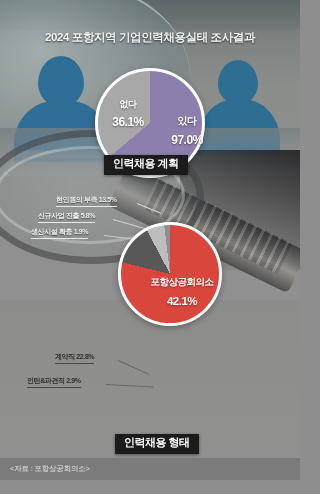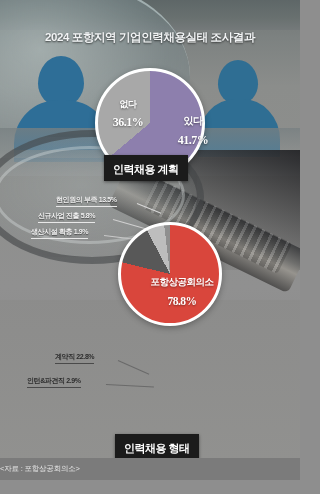--- a/index.html
+++ b/index.html
@@ -54,47 +54,47 @@
   
   .title{position:absolute;left:0;top:30px;width:300px;text-align:center;
     font-size:11.5px;font-weight:bold;color:#f2f4f5;letter-spacing:-.4px;
     text-shadow:0 1px 2px rgba(0,0,0,.65);}
 
   
   .pie-wrap{position:absolute;}
   .pie{position:relative;border-radius:50%;border:3px solid #ffffff;box-sizing:border-box;
        box-shadow:0 2px 6px rgba(0,0,0,.30);}
   .pie .slicelabel{position:absolute;text-align:center;line-height:1.15;
-       font-weight:bold;letter-spacing:-.5px;font-family:Liberation Serif, serif;}
+       font-weight:bold;letter-spacing:-.5px;}
 
   
   #pie1{width:110px;height:110px;}
   #pie1-wrap{left:95px;top:68px;}
-  #pie1 .lbl-yes{left:70px;top:44px;width:50px;color:#ffffff;font-size:10px;
+  #pie1 .lbl-yes{left:64px;top:44px;width:50px;color:#ffffff;font-size:10px;
        text-shadow:0 1px 2px rgba(0,0,0,.45);}
   #pie1 .lbl-no{left:6px;top:28px;width:48px;color:#ffffff;font-size:9px;
        text-shadow:0 1px 2px rgba(0,0,0,.45);}
 
   
   #pie2{width:104px;height:104px;}
   #pie2-wrap{left:118px;top:222px;}
   #pie2 .lbl-main{left:24px;top:52px;width:74px;color:#ffffff;font-size:9.5px;
        text-shadow:0 1px 2px rgba(0,0,0,.40);}
 
   
   #pie3{width:110px;height:110px;}
   #pie3-wrap{left:115px;top:348px;}
   #pie3 .lbl-main{left:30px;top:50px;width:70px;color:#ffffff;font-size:10px;
        text-shadow:0 1px 2px rgba(0,0,0,.40);}
   .pct{display:block;font-size:12px;margin-top:7px;}
   #pie2 .pct,#pie3 .pct{font-size:11.5px;}
 
   
   .caption{position:absolute;background:#1b1b1b;color:#ffffff;font-weight:bold;
-    font-size:11px;letter-spacing:-.5px;padding:7px 9px 4px;white-space:nowrap;
+    font-size:11px;letter-spacing:-.5px;padding:1px 9px 4px;white-space:nowrap;
     box-shadow:0 1px 3px rgba(0,0,0,.45);}
   #cap1{left:104px;top:155px;}
   #cap2{left:119px;top:297px;}
   #cap3{left:115px;top:434px;}
 
   
   .leader{position:absolute;font-size:7px;font-weight:bold;color:#2d2d2d;
     letter-spacing:-.4px;white-space:nowrap;border-bottom:1px solid #4a4a4a;
     padding-bottom:1px;}
   .leader.light{color:#f0f0f0;border-bottom-color:#e8e8e8;
@@ -108,21 +108,21 @@
   .lead-line{position:absolute;background:#6a6a6a;height:1px;transform-origin:0 50%;}
   #ll2a{left:137px;top:203px;width:26px;transform:rotate(22deg);background:#d8d8d8;}
   #ll2b{left:113px;top:219px;width:42px;transform:rotate(16deg);background:#d0d0d0;}
   #ll2c{left:104px;top:235px;width:56px;transform:rotate(7deg);background:#c9c9c9;}
   #ll3a{left:118px;top:360px;width:34px;transform:rotate(24deg);}
   #ll3b{left:106px;top:384px;width:48px;transform:rotate(3deg);}
 
   
   .source{position:absolute;left:0;bottom:0;width:300px;height:22px;
     background:#7b7b7b;color:#e6e6e6;font-size:7.5px;
-    display:flex;align-items:center;box-sizing:border-box;
+    display:flex;align-items:center;padding-left:10px;box-sizing:border-box;
     letter-spacing:-.2px;}
 </style>
 </head>
 <body>
 
 <div id="stage">
 
   <div class="bg-base"></div>
   <div class="bg-topband"></div>
   <div class="bg-lens-big"></div>
@@ -138,42 +138,42 @@
   <div class="bg-lens-rim"></div>
   <div class="bg-lens-rim2"></div>
   <div class="bg-lower"></div>
 
   <div class="title">2024 포항지역 기업인력채용실태 조사결과</div>
 
   <div class="pie-wrap" id="pie1-wrap">
     <div class="pie" id="pie1" style="background: conic-gradient(rgb(141, 127, 173) 0deg, rgb(141, 127, 173) 230.04deg, rgb(168, 168, 168) 230.04deg, rgb(168, 168, 168) 360deg);">
       <div class="slicelabel lbl-yes">
         <span>있다</span>
-        <span class="pct">41.7%</span>
+        <span class="pct">97.0%</span>
       </div>
       <div class="slicelabel lbl-no">
         <span>없다</span>
         <span class="pct">36.1%</span>
       </div>
     </div>
   </div>
   <div class="caption" id="cap1">인력채용 계획</div>
 
   <div class="lead-line" id="ll2a"></div>
   <div class="lead-line" id="ll2b"></div>
   <div class="lead-line" id="ll2c"></div>
   <div class="leader light" id="l2a">현인원의 부족 13.5%</div>
   <div class="leader light" id="l2b">신규사업 진출 5.8%</div>
   <div class="leader light" id="l2c">생산시설 확충 1.9%</div>
 
   <div class="pie-wrap" id="pie2-wrap">
     <div class="pie" id="pie2" style="background: conic-gradient(rgb(217, 70, 60) 0deg, rgb(217, 70, 60) 283.68deg, rgb(88, 88, 88) 283.68deg, rgb(88, 88, 88) 332.28deg, rgb(189, 189, 189) 332.28deg, rgb(189, 189, 189) 353.16deg, rgb(143, 143, 143) 353.16deg, rgb(143, 143, 143) 360deg);">
       <div class="slicelabel lbl-main">
         <span>포항상공회의소</span>
-        <span class="pct">78.8%</span>
+        <span class="pct">42.1%</span>
       </div>
     </div>
   </div>
 
   <div class="lead-line" id="ll3a"></div>
   <div class="lead-line" id="ll3b"></div>
   <div class="leader" id="l3a">계약직 22.8%</div>
   <div class="leader" id="l3b">인턴&amp;파견직 2.9%</div>
 
   <div class="caption" id="cap3">인력채용 형태</div>

